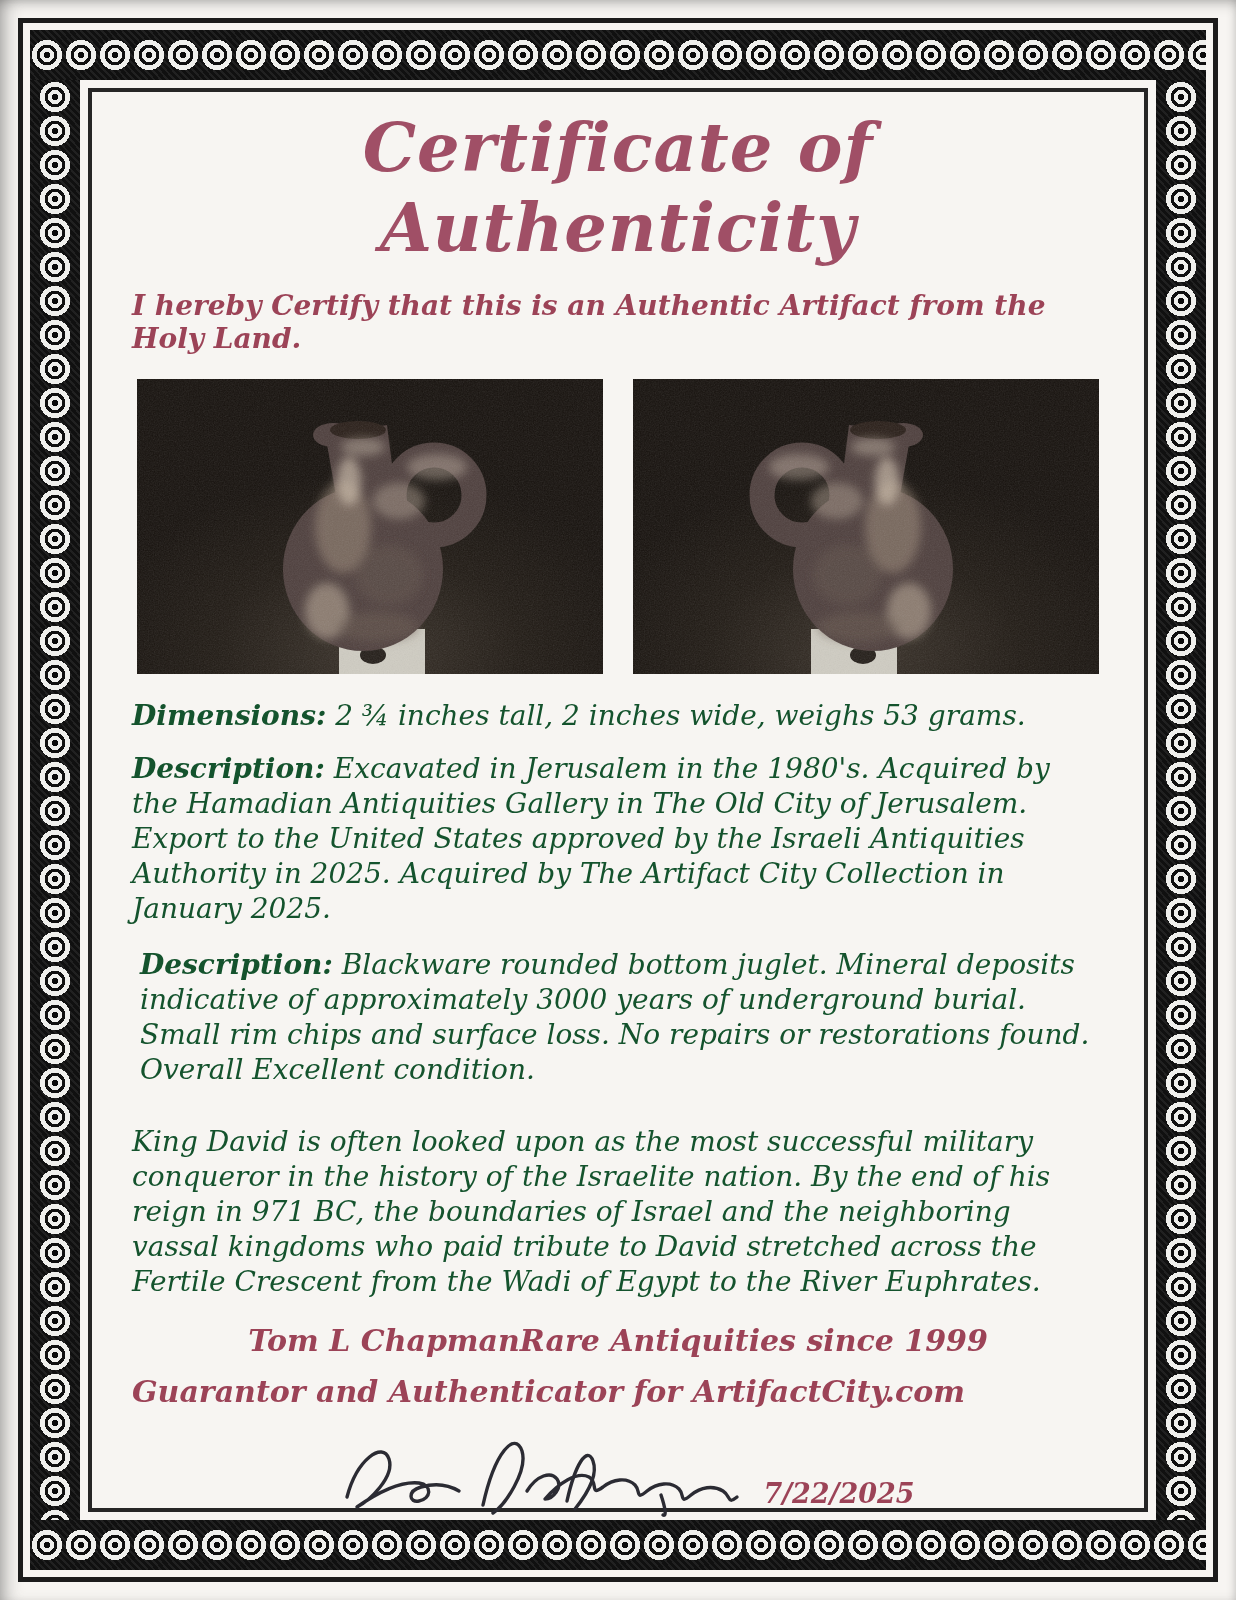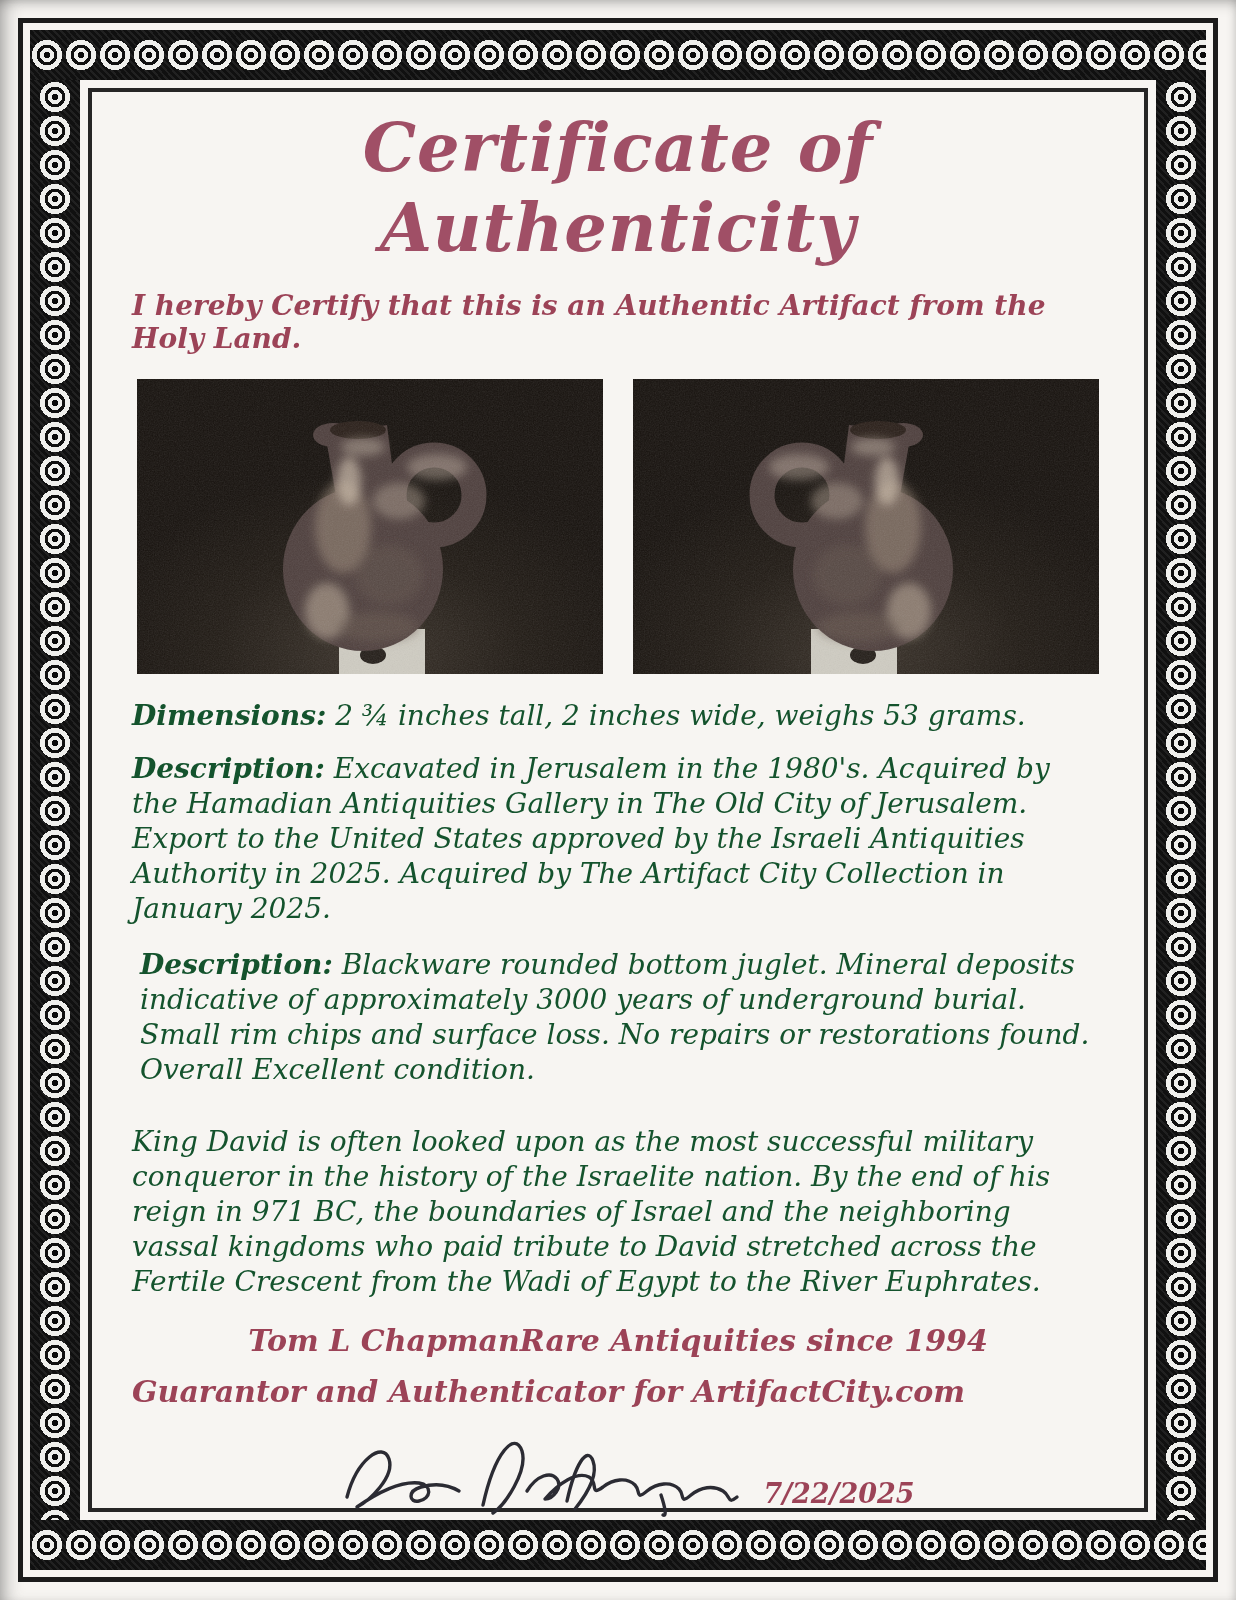--- a/index.html
+++ b/index.html
@@ -152,21 +152,21 @@
     <p class="para p-dims"><span class="lbl">Dimensions:</span> <span>2 ¾ inches tall, 2 inches wide, weighs 53 grams.</span></p>
 
     <p class="para p-prov"><span class="lbl">Description:</span> <span>Excavated in Jerusalem in the 1980's. Acquired by the Hamadian Antiquities Gallery in The Old City of Jerusalem. Export to the United States approved by the Israeli Antiquities Authority in 2025. Acquired by The Artifact City Collection in January 2025.</span></p>
 
     <p class="para p-desc"><span class="lbl">Description:</span> <span>Blackware rounded bottom juglet. Mineral deposits indicative of approximately 3000 years of underground burial. Small rim chips and surface loss. No repairs or restorations found. Overall Excellent condition.</span></p>
 
     <p class="para p-david">King David is often looked upon as the most successful military conqueror in the history of the Israelite nation. By the end of his reign in 971 BC, the boundaries of Israel and the neighboring vassal kingdoms who paid tribute to David stretched across the Fertile Crescent from the Wadi of Egypt to the River Euphrates.</p>
 
     <div class="signer-row">
       <span>Tom L Chapman</span>
-      <span>Rare Antiquities since 1994</span>
+      <span>Rare Antiquities since 1999</span>
     </div>
 
     <p class="guarantor">Guarantor and Authenticator for ArtifactCity.com</p>
 
     <div class="sig-area">
       <div class="sig-line-wrap">
 
         <svg class="sig-svg" viewBox="0 0 420 104" width="420" height="104" xmlns="http://www.w3.org/2000/svg">
           <g fill="none" stroke="#2b2b33" stroke-width="3.4" stroke-linecap="round" stroke-linejoin="round">
             <path d="M16,80 C26,42 52,24 58,42 C64,60 38,84 26,90 C46,76 70,64 88,66 C102,68 100,82 88,84 C78,86 76,74 90,70 C104,66 118,68 128,74"></path>

